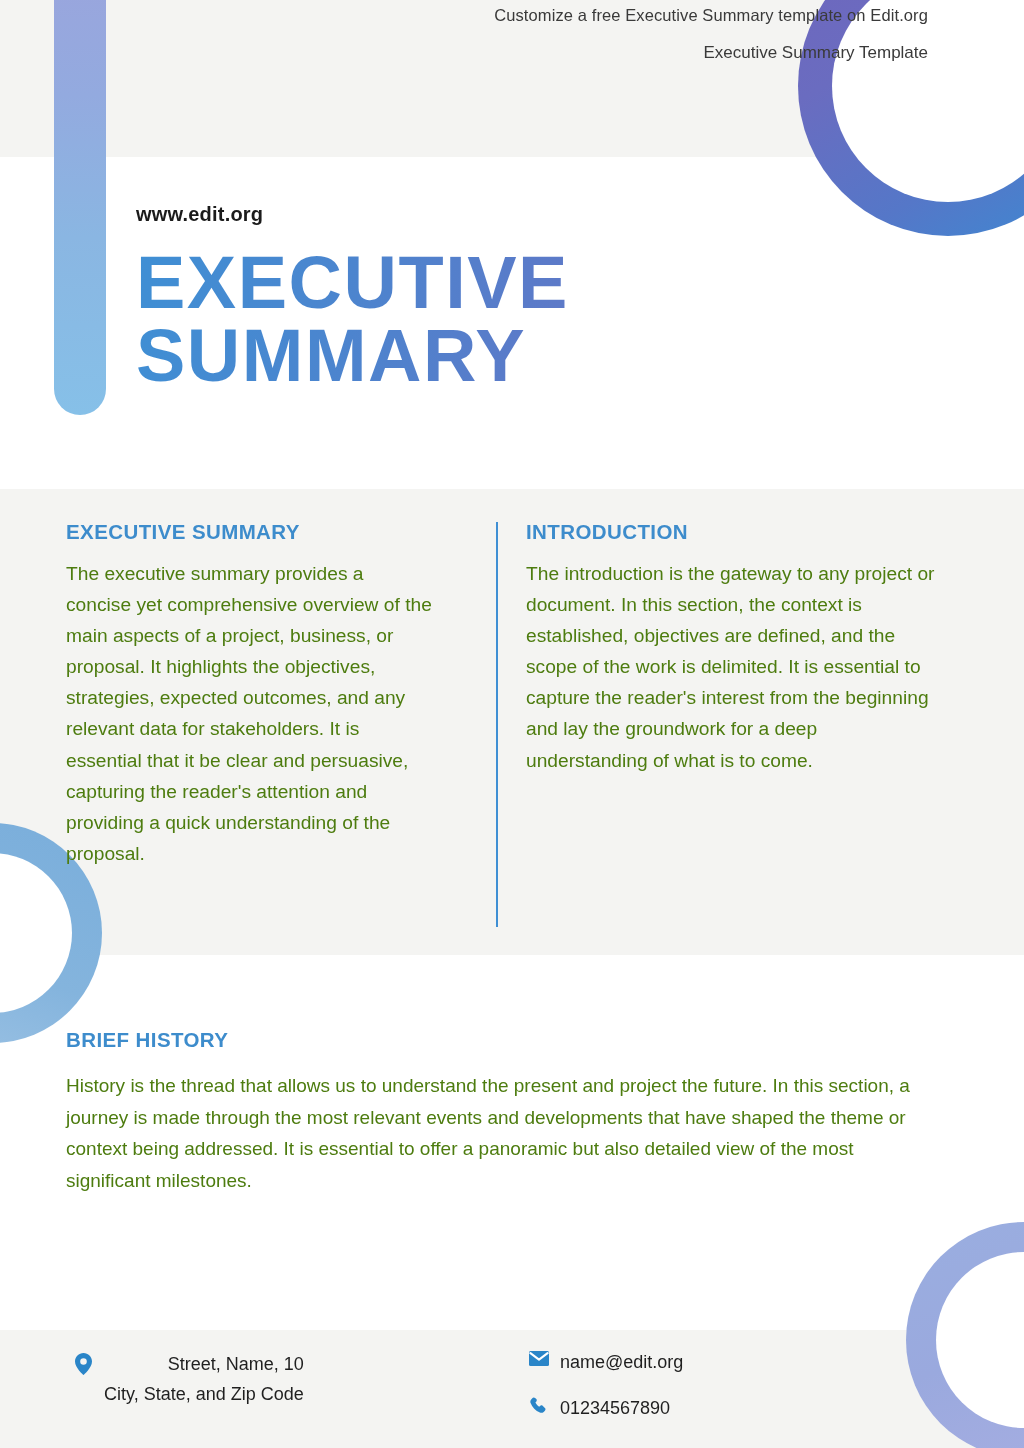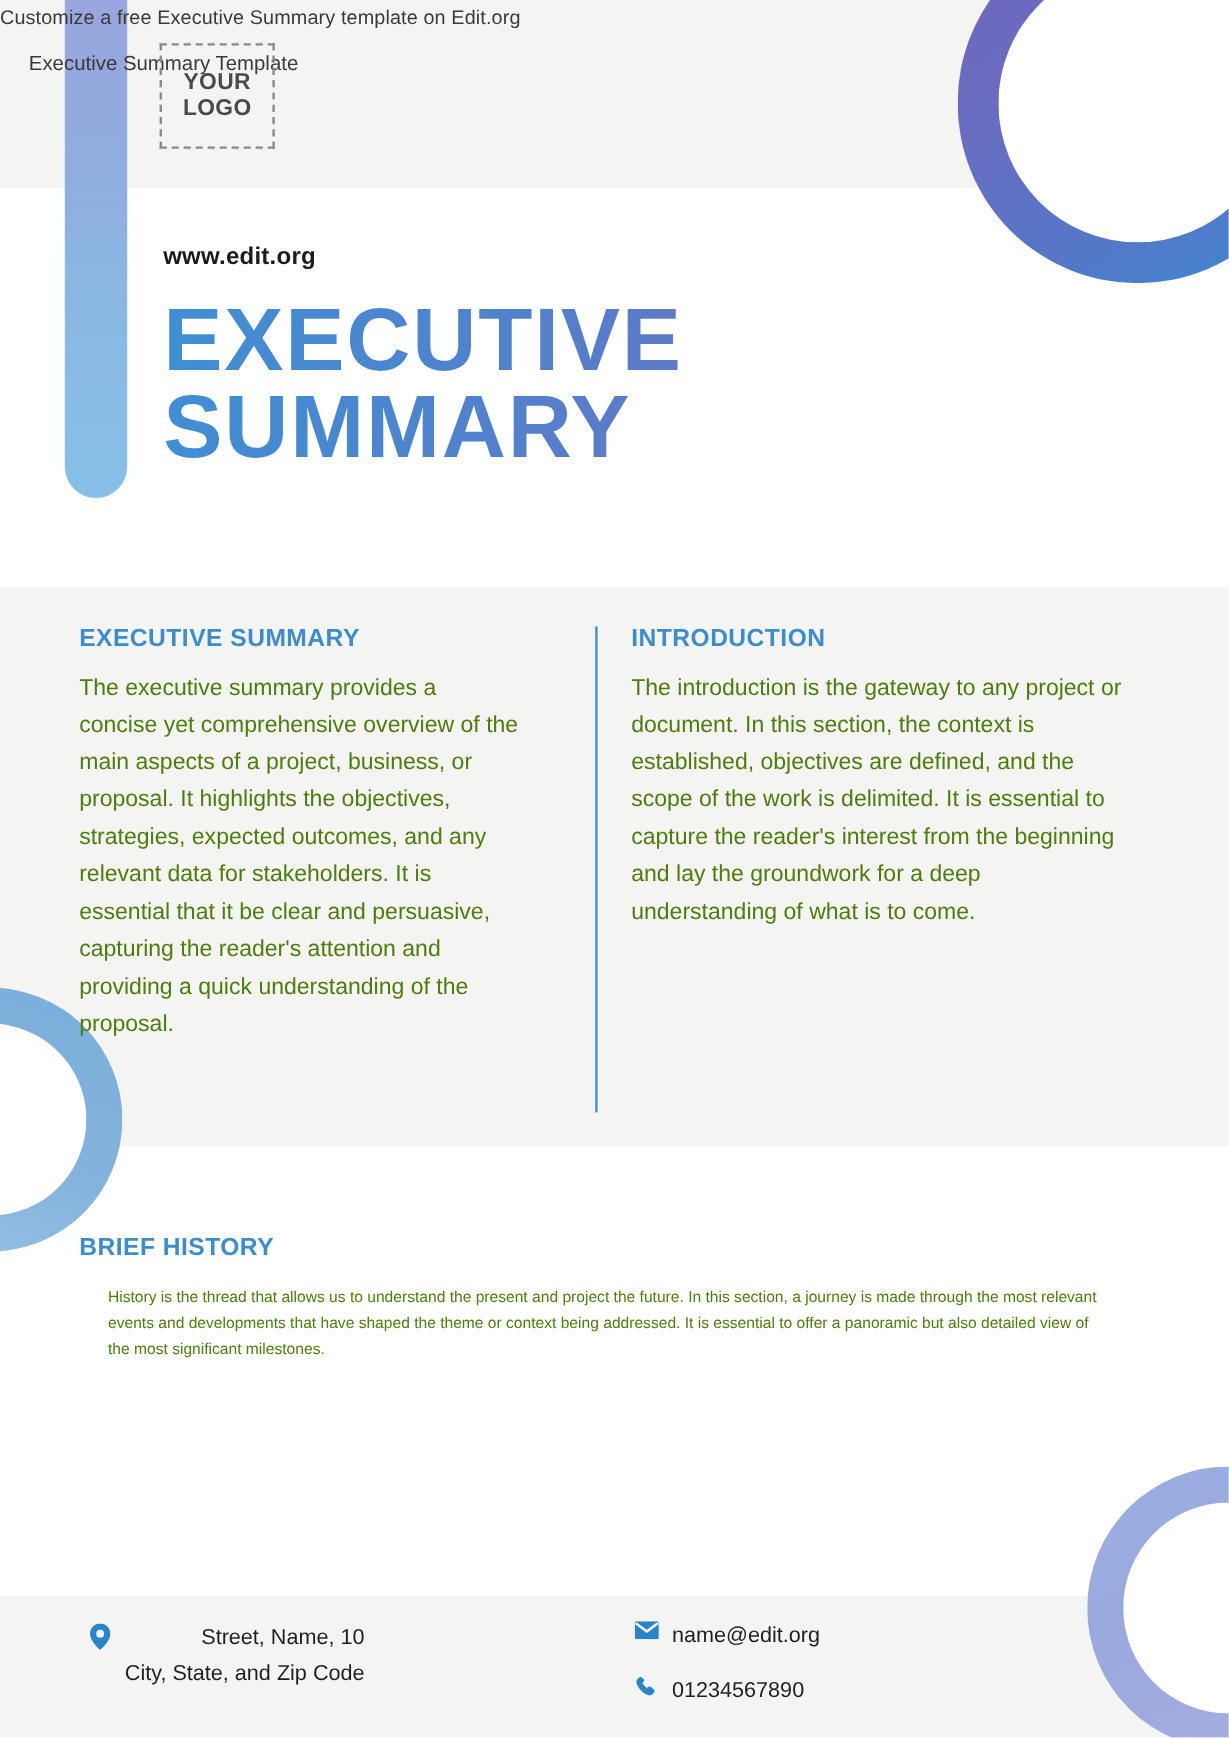--- a/index.html
+++ b/index.html
@@ -79,21 +79,21 @@
     border-radius: 26px;
     background: linear-gradient(180deg, #9aa5dd 0%, #93aadf 28%, #8ab6e2 60%, #86c0e8 100%);
   }
 
   
   .hdr-lines {
     position: absolute;
     left: 0;
     top: 6px;
     width: 928px;
-    text-align: left;
+    text-align: right;
     pointer-events: none;
   }
   .hdr-line1 {
     font-size: 16.5px;
     color: #3a3a3a;
     letter-spacing: .1px;
   }
   .hdr-line2 {
     margin-top: 18px;
     font-size: 17px;
@@ -183,21 +183,21 @@
   }
 
   
   .history {
     position: absolute;
     left: 66px;
     top: 1028px;
     width: 856px;
   }
   .history .sec-head { margin-bottom: 18px; }
-  .history .sec-body { font-size: 13px; line-height: 1.66; margin-left: 24px; }
+  .history .sec-body { font-size: 19px; line-height: 1.66; }
 
   
   .footer {
     position: absolute;
     left: 0;
     top: 1345px;
     width: 1024px;
     height: 80px;
   }
   .f-group {
@@ -238,24 +238,20 @@
   <div class="ring ring-left"></div>
   <div class="ring ring-bottomright"></div>
 
   <div class="accent-bar"></div>
 
   <div class="hdr-lines">
     <div class="hdr-line1">Customize a free Executive Summary template on Edit.org</div>
     <div class="hdr-line2">Executive Summary Template</div>
   </div>
 
-  <div class="logo-box">
-    <span>YOUR</span>
-    <span>LOGO</span>
-  </div>
 
   <div class="url">www.edit.org</div>
   <div class="big-title">
     <span class="l1">EXECUTIVE</span>
     <span class="l2">SUMMARY</span>
   </div>
 
   <div class="cols">
     <div class="col col-left">
       <h2 class="sec-head">EXECUTIVE SUMMARY</h2>

